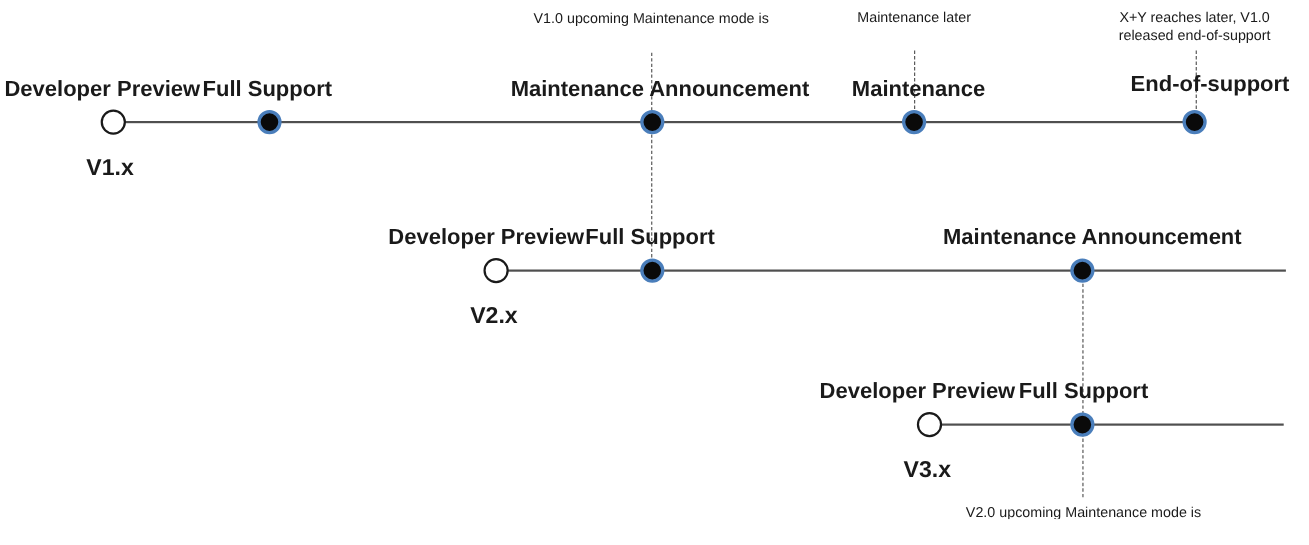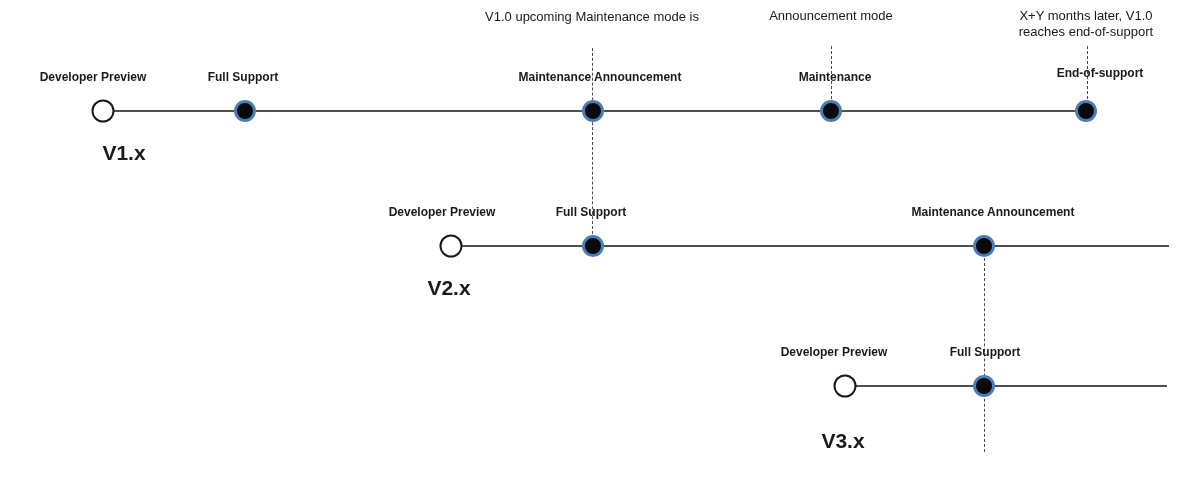--- a/index.html
+++ b/index.html
@@ -27,21 +27,21 @@
     border-left: 1.5px dashed #4a4a4a;
   }
   .tl-line {
     position: absolute;
     height: 1.6px;
     background: var(--line, #4f4f4f);
   }
   .ms-label {
     position: absolute;
     transform: translateX(-50%);
-    font-size: 12px;
+    font-size: 20px;
     font-weight: bold;
     white-space: nowrap;
     color: var(--text, #1a1a1a);
   }
   .ver-label {
     position: absolute;
     transform: translateX(-50%);
     font-size: 21px;
     font-weight: bold;
     white-space: nowrap;
@@ -68,63 +68,64 @@
 </style>
 </head>
 <body>
 
 <div class="canvas">
 
   <div class="annot" style="left:592px; top:9px;">
     <div>V1.0 upcoming Maintenance mode is</div>
   </div>
   <div class="annot" style="left:831px; top:8px;">
-    <div>Announcement mode</div>
+    <div>Maintenance later</div>
   </div>
   <div class="annot" style="left:1086px; top:8px;">
-    <div>X+Y months later, V1.0</div>
-    <div>reaches end-of-support</div>
+    <div>X+Y reaches later, V1.0</div>
+    <div>released end-of-support</div>
   </div>
 
   <div class="annot" style="left:985px; top:458px;">
+    <div>V2.0 upcoming Maintenance mode is</div>
   </div>
 
   <div class="dash" style="left:592px; top:48px; height:186px;"></div>
   <div class="dash" style="left:831px; top:46px; height:53px;"></div>
   <div class="dash" style="left:1087px; top:46px; height:53px;"></div>
   <div class="dash" style="left:984px; top:258px; height:194px;"></div>
 
   <div>
     <div class="tl-line" style="left:103px; top:110px; width:984px;"></div>
     <div class="ms-label" style="left:93px;  top:70px;">Developer Preview</div>
     <div class="ms-label" style="left:243px; top:70px;">Full Support</div>
     <div class="ms-label" style="left:600px; top:70px;">Maintenance Announcement</div>
     <div class="ms-label" style="left:835px; top:70px;">Maintenance</div>
     <div class="ms-label" style="left:1100px; top:66px;">End-of-support</div>
     <div class="node node-open" style="left:103px;  top:111px;"></div>
     <div class="node node-filled" style="left:245px;  top:111px;"></div>
     <div class="node node-filled" style="left:593px;  top:111px;"></div>
     <div class="node node-filled" style="left:831px;  top:111px;"></div>
     <div class="node node-filled" style="left:1086px; top:111px;"></div>
-    <div class="ver-label" style="left:100px; top:141px;margin-left:24px;">V1.x</div>
+    <div class="ver-label" style="left:100px; top:141px;">V1.x</div>
   </div>
 
   <div>
     <div class="tl-line" style="left:451px; top:245px; width:718px;"></div>
     <div class="ms-label" style="left:442px; top:205px;">Developer Preview</div>
     <div class="ms-label" style="left:591px; top:205px;">Full Support</div>
     <div class="ms-label" style="left:993px; top:205px;">Maintenance Announcement</div>
     <div class="node node-open" style="left:451px; top:246px;"></div>
     <div class="node node-filled" style="left:593px; top:246px;"></div>
     <div class="node node-filled" style="left:984px; top:246px;"></div>
     <div class="ver-label" style="left:449px; top:276px;">V2.x</div>
   </div>
 
   <div>
     <div class="tl-line" style="left:845px; top:385px; width:322px;"></div>
     <div class="ms-label" style="left:834px; top:345px;">Developer Preview</div>
     <div class="ms-label" style="left:985px; top:345px;">Full Support</div>
     <div class="node node-open" style="left:845px; top:386px;"></div>
     <div class="node node-filled" style="left:984px; top:386px;"></div>
-    <div class="ver-label" style="left:843px; top:416px;margin-top:13px;">V3.x</div>
+    <div class="ver-label" style="left:843px; top:416px;">V3.x</div>
   </div>
 
 </div>
 
 </body></html>

